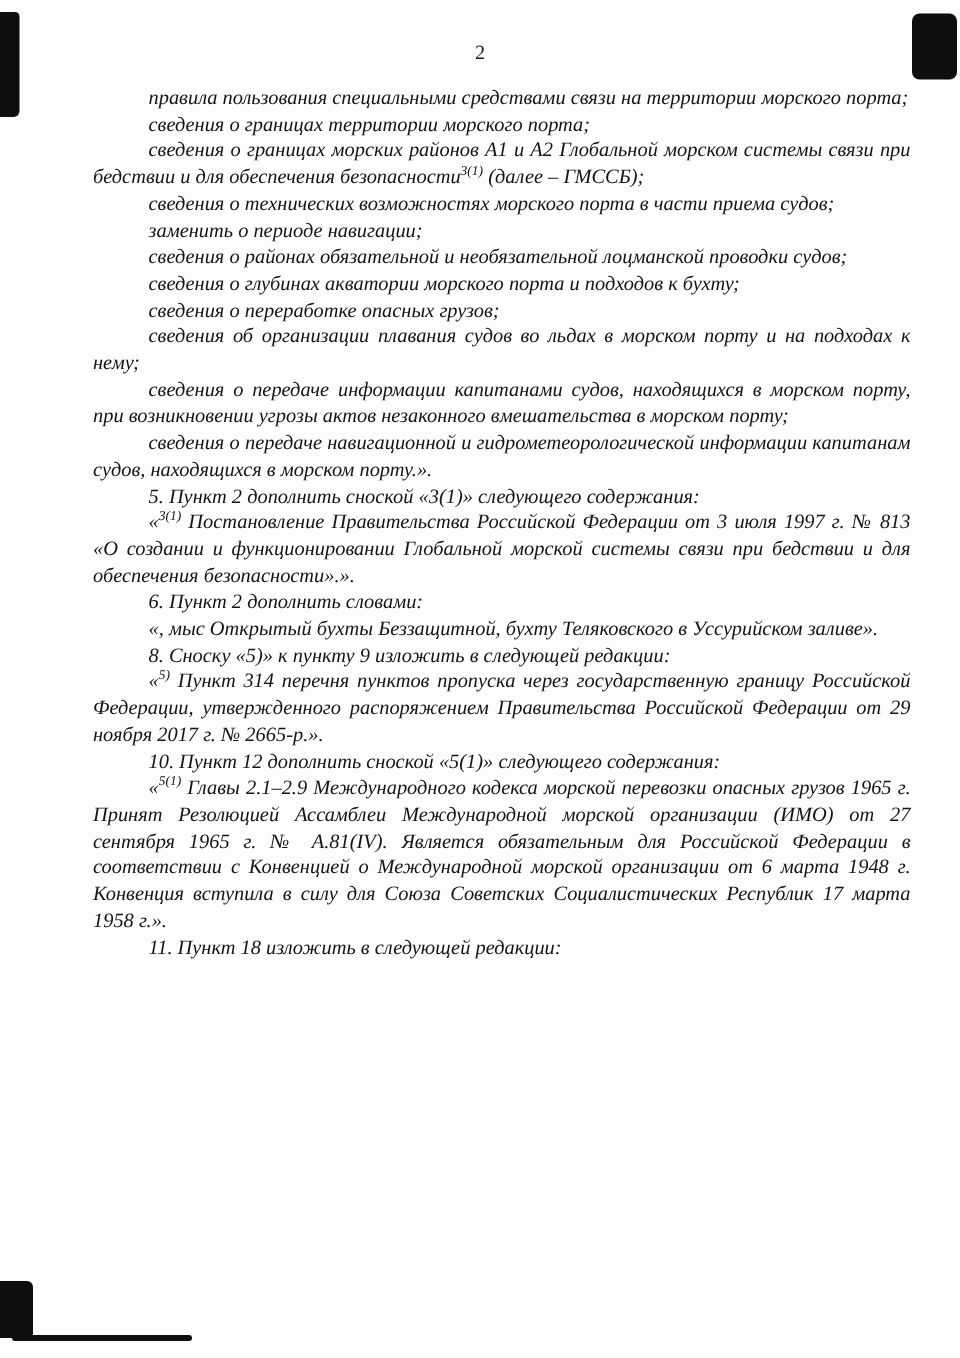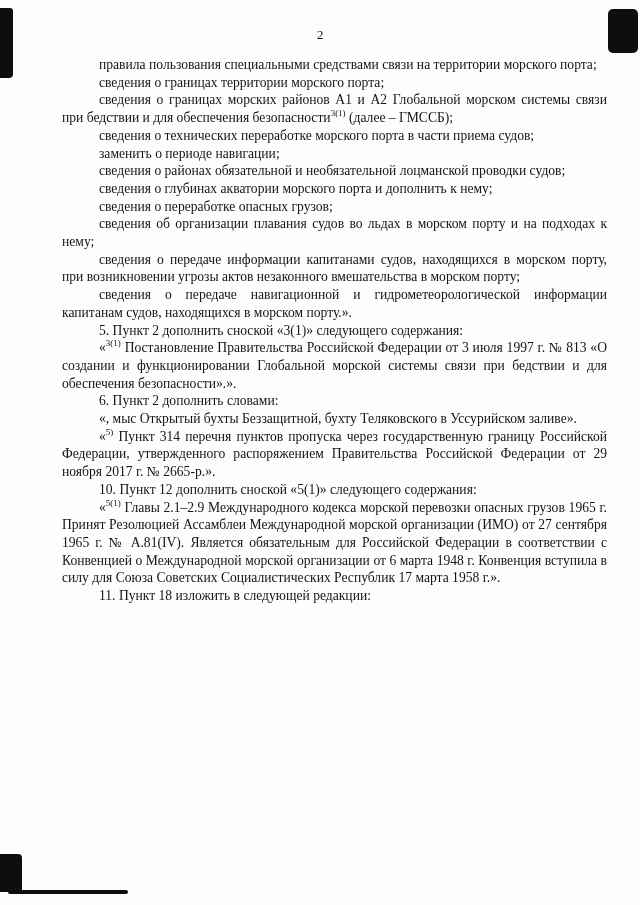--- a/index.html
+++ b/index.html
@@ -26,20 +26,21 @@
     position: absolute;
     top: 56px; left: 62px; right: 33px;
     font-size: 13.6px;
     line-height: 17.7px;
     text-align: justify;
     color: #141414;
   }
   .para {
     margin: 0;
     text-indent: 37px;
+    font-style: italic;
   }
   .para sup {
     font-size: 9px;
     line-height: 0;
     vertical-align: super;
   }
   
   .mark { position: absolute; background: #0e0e0e; }
   .mark-top-left {
     left: 0; top: 8px; width: 13px; height: 70px;
@@ -66,30 +67,31 @@
   <div class="mark mark-top-right"></div>
   <div class="mark mark-bottom-left"></div>
   <div class="mark mark-bottom-line"></div>
 
   <div class="page-number">2</div>
 
   <div class="content">
       <p class="para"><span>правила пользования специальными средствами связи на территории морского порта;</span></p>
       <p class="para"><span>сведения о границах территории морского порта;</span></p>
       <p class="para"><span>сведения о границах морских районов А1 и А2 Глобальной морском системы связи при бедствии и для обеспечения безопасности</span><sup>3(1)</sup><span> (далее – ГМССБ);</span></p>
-      <p class="para"><span>сведения о технических переработке морского порта в части приема судов;</span></p>
+      <p class="para"><span>сведения о технических возможностях морского порта в части приема судов;</span></p>
       <p class="para"><span>заменить о периоде навигации;</span></p>
       <p class="para"><span>сведения о районах обязательной и необязательной лоцманской проводки судов;</span></p>
-      <p class="para"><span>сведения о глубинах акватории морского порта и дополнить к нему;</span></p>
+      <p class="para"><span>сведения о глубинах акватории морского порта и подходов к бухту;</span></p>
       <p class="para"><span>сведения о переработке опасных грузов;</span></p>
       <p class="para"><span>сведения об организации плавания судов во льдах в морском порту и на подходах к нему;</span></p>
       <p class="para"><span>сведения о передаче информации капитанами судов, находящихся в морском порту, при возникновении угрозы актов незаконного вмешательства в морском порту;</span></p>
       <p class="para"><span>сведения о передаче навигационной и гидрометеорологической информации капитанам судов, находящихся в морском порту.».</span></p>
       <p class="para"><span>5. Пункт 2 дополнить сноской «3(1)» следующего содержания:</span></p>
       <p class="para"><span>«</span><sup>3(1)</sup><span> Постановление Правительства Российской Федерации от 3 июля 1997 г. № 813 «О создании и функционировании Глобальной морской системы связи при бедствии и для обеспечения безопасности».».</span></p>
       <p class="para"><span>6. Пункт 2 дополнить словами:</span></p>
       <p class="para"><span>«, мыс Открытый бухты Беззащитной, бухту Теляковского в Уссурийском заливе».</span></p>
+      <p class="para"><span>8. Сноску «5)» к пункту 9 изложить в следующей редакции:</span></p>
       <p class="para"><span>«</span><sup>5)</sup><span> Пункт 314 перечня пунктов пропуска через государственную границу Российской Федерации, утвержденного распоряжением Правительства Российской Федерации от 29 ноября 2017 г. № 2665-р.».</span></p>
       <p class="para"><span>10. Пункт 12 дополнить сноской «5(1)» следующего содержания:</span></p>
       <p class="para"><span>«</span><sup>5(1)</sup><span> Главы 2.1–2.9 Международного кодекса морской перевозки опасных грузов 1965 г. Принят Резолюцией Ассамблеи Международной морской организации (ИМО) от 27 сентября 1965 г. № А.81(IV). Является обязательным для Российской Федерации в соответствии с Конвенцией о Международной морской организации от 6 марта 1948 г. Конвенция вступила в силу для Союза Советских Социалистических Республик 17 марта 1958 г.».</span></p>
       <p class="para"><span>11. Пункт 18 изложить в следующей редакции:</span></p>
     </div>
 </div>
 
 </body></html>

